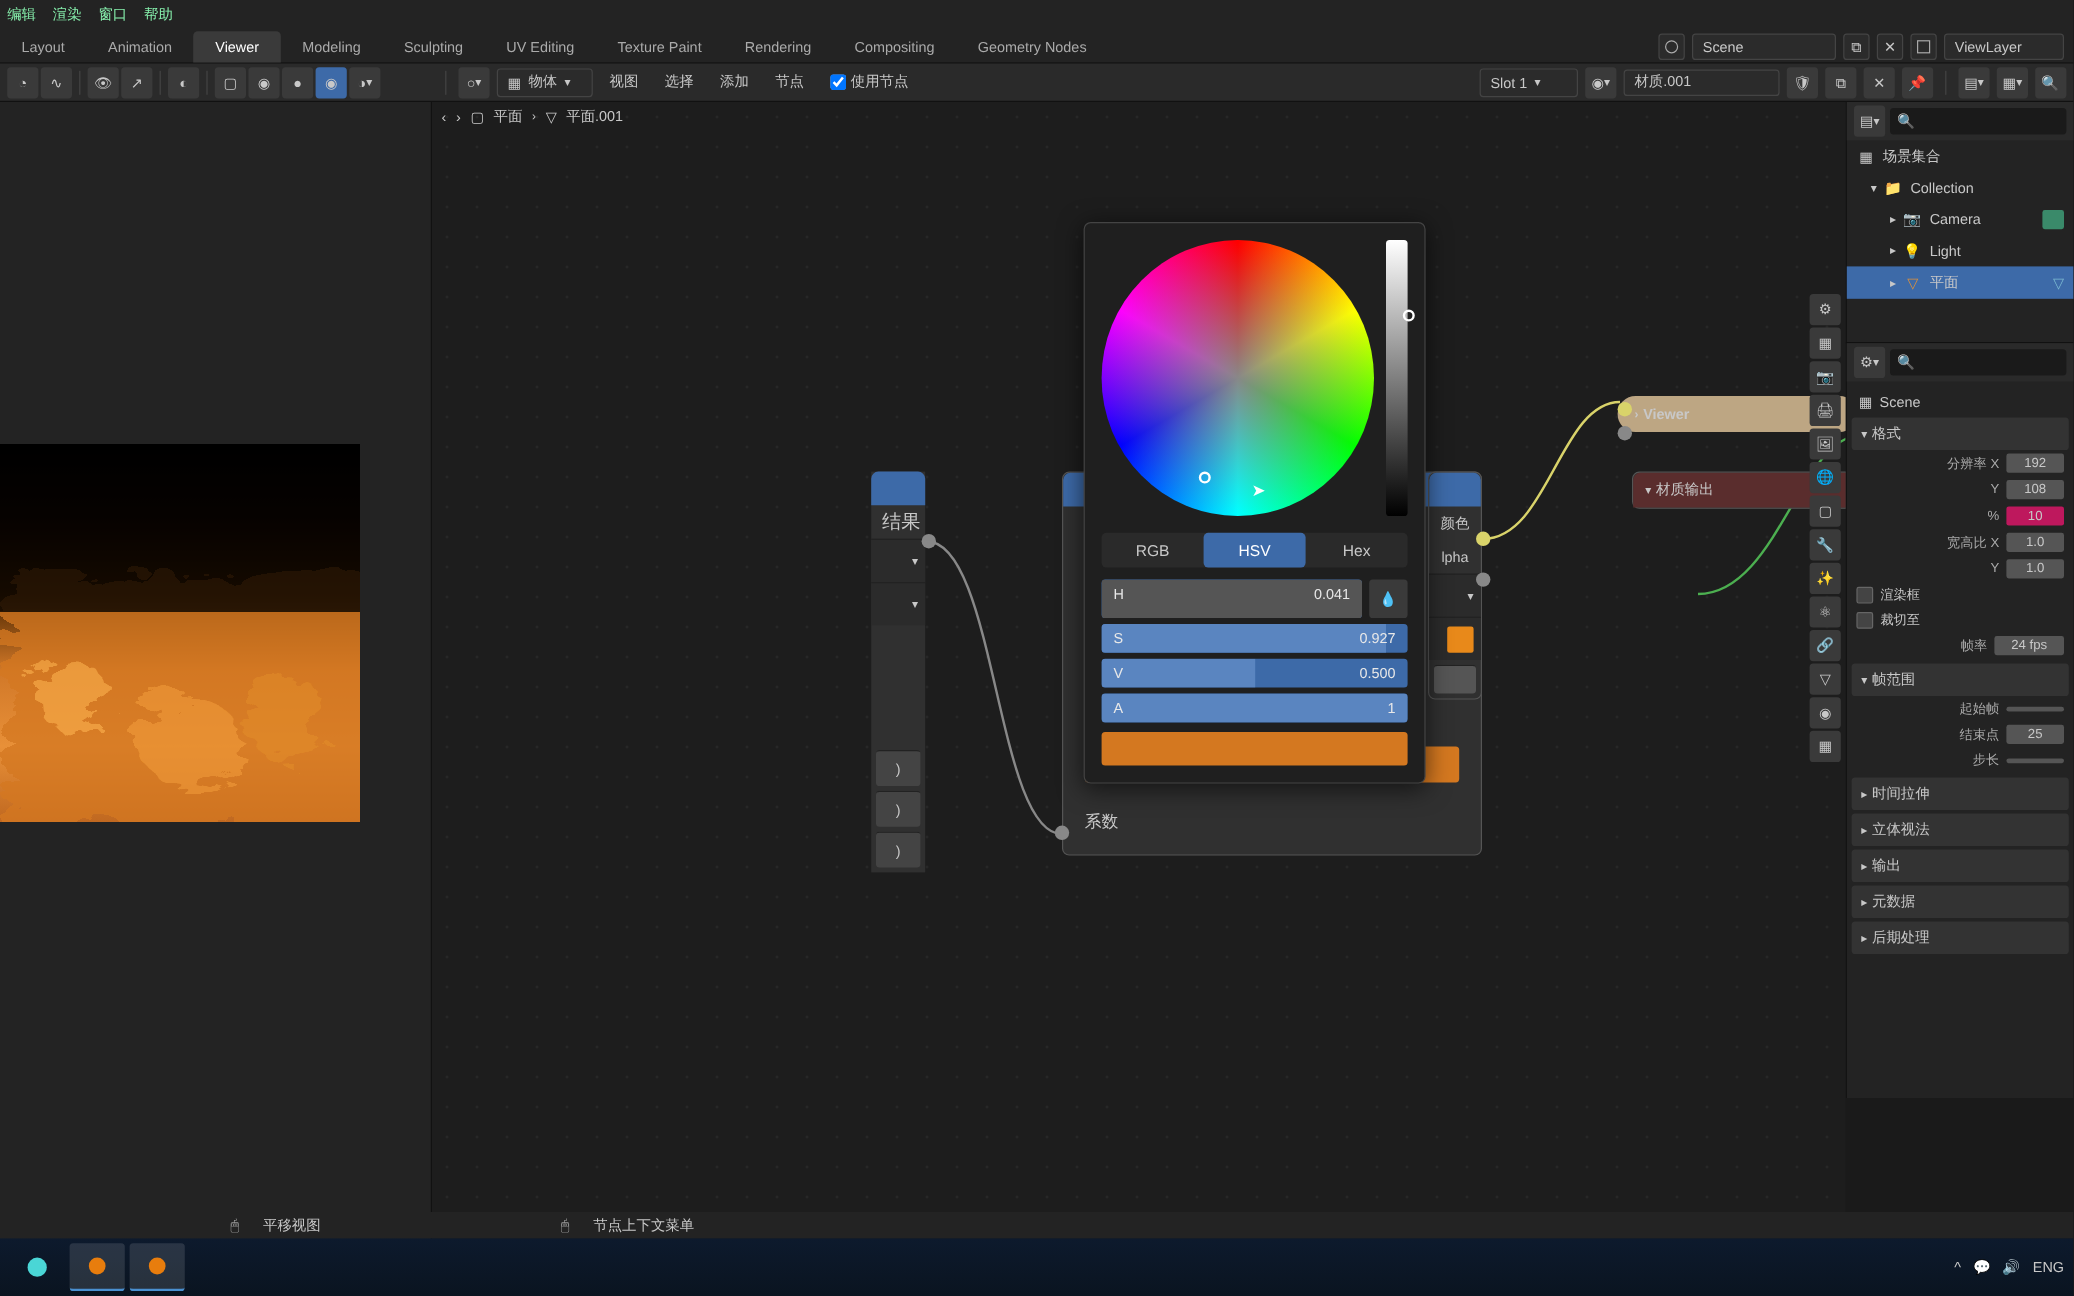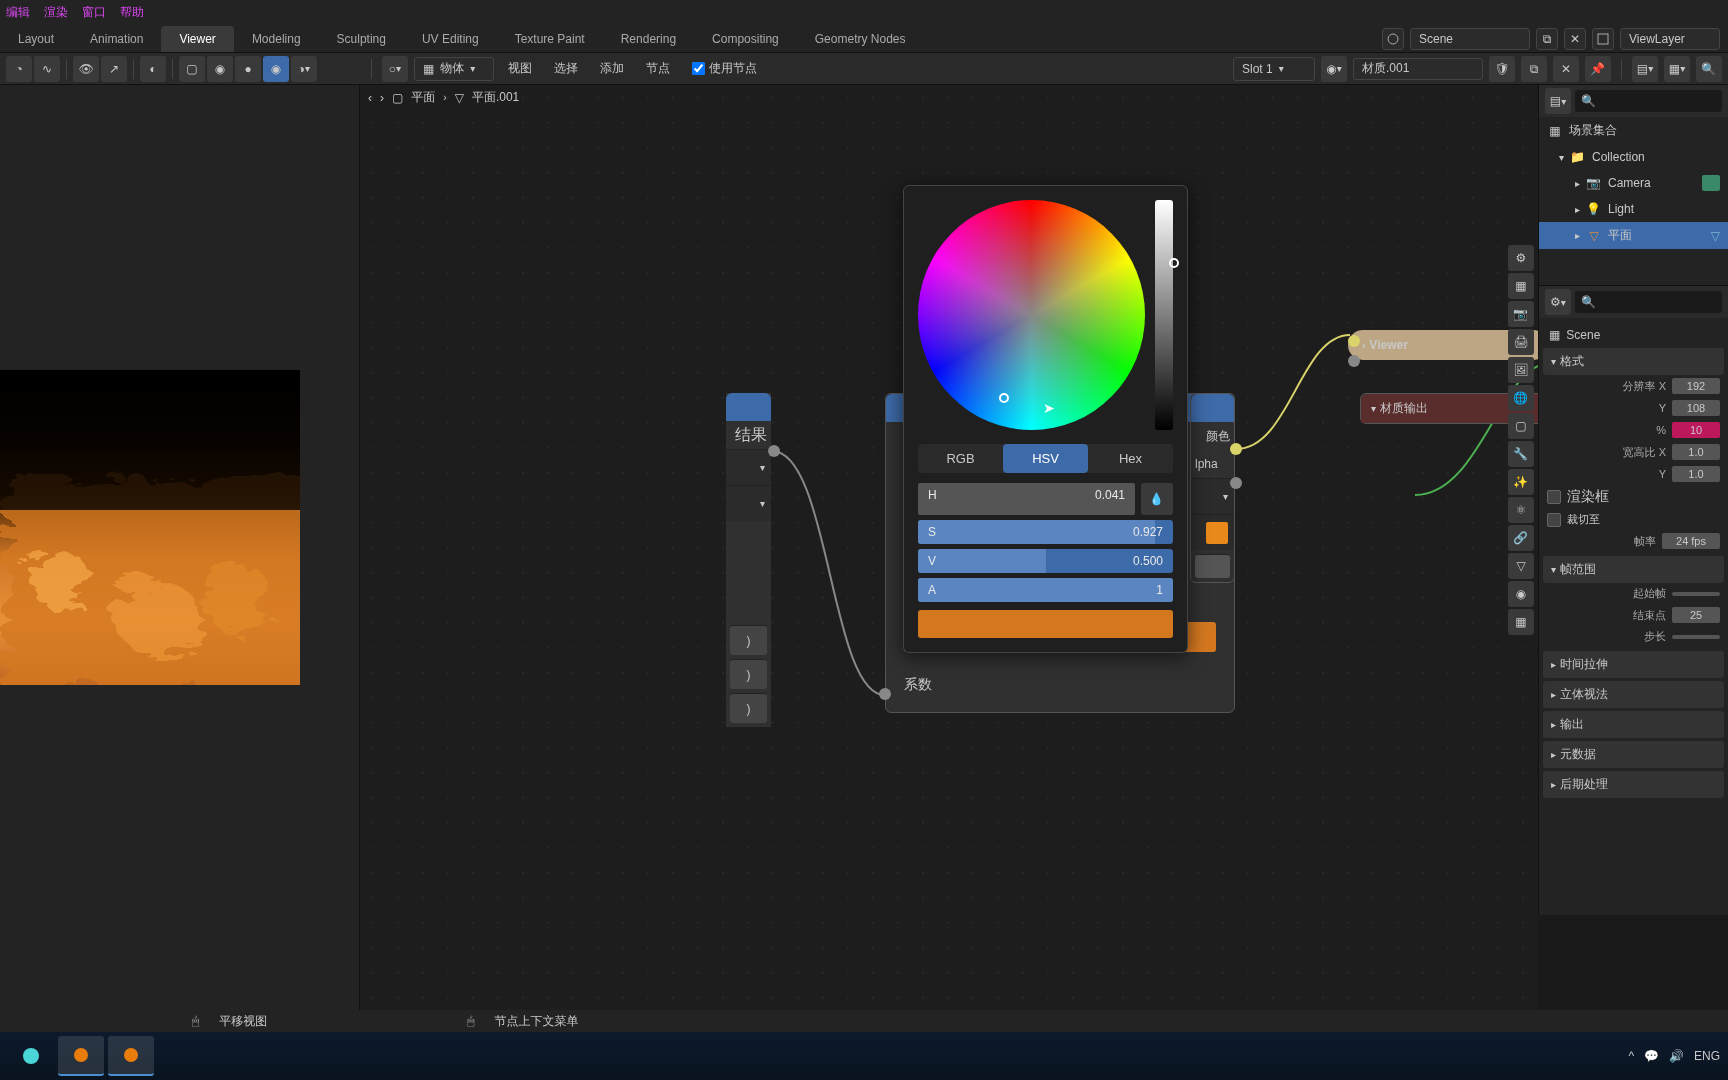--- a/index.html
+++ b/index.html
@@ -1,18 +1,18 @@
 <!DOCTYPE html>
 <html><head>
 <meta charset="utf-8">
 <style>
 *{margin:0;padding:0;box-sizing:border-box;font-family:Arial,sans-serif;font-size:12px;color:#c8c8c8}
 body{width:1728px;height:1080px;background:#1a1a1a;overflow:hidden;position:relative}
 .menubar{height:25px;background:#232323;display:flex;align-items:center;padding:0 6px;gap:14px}
-.menubar span{color:#d946ef;font-size:12px}
+.menubar span{color:#86efac;font-size:12px}
 .workspace-tabs{height:28px;background:#232323;border-bottom:1px solid #111;display:flex;align-items:center;gap:0}
 .ws-tab{padding:6px 18px;color:#aaa;border-radius:4px 4px 0 0}
 .ws-tab.active{background:#3a3a3a;color:#fff}
 .ws-right{margin-left:auto;display:flex;align-items:center;gap:6px;padding-right:8px}
 .scene-input,.layer-input{background:#2b2b2b;border:1px solid #444;border-radius:3px;padding:3px 8px;width:120px;height:22px}
 .icon-btn{width:22px;height:22px;background:#2b2b2b;border:1px solid #444;border-radius:3px;display:flex;align-items:center;justify-content:center}
 .toolbar{height:32px;background:#2a2a2a;border-bottom:1px solid #111;display:flex;align-items:center;padding:0 6px;gap:6px}
 .tb-group{display:flex;gap:2px;align-items:center}
 .tb-btn{width:26px;height:26px;background:#3a3a3a;border-radius:3px;display:flex;align-items:center;justify-content:center}
 .tb-btn.active{background:#3d6aa8}
@@ -230,24 +230,24 @@
 
     <div class="hidden-node" style="left:525px;top:308px;width:350px;height:320px">
       <div class="node-header" style="height:28px"></div>
       <div style="position:absolute;bottom:18px;left:18px;font-size:14px">系数</div>
       <div style="position:absolute;bottom:60px;left:18px;right:18px;height:30px;background:#d47820;border-radius:3px"></div>
     </div>
     <div class="socket gray" style="left:519px;top:603px"></div>
 
     <div class="hidden-node2 hidden-node">
       <div class="node-header" style="height:28px"></div>
-      <div style="padding:6px 4px;height:28px;display:flex;align-items:center;justify-content:flex-end">
+      <div style="padding:6px 4px;height:28px;display:flex;align-items:center;justify-content:center">
           <span style="font-size:12px">颜色</span>
         </div>
-      <div style="padding:6px 4px;height:28px;display:flex;align-items:center;justify-content:flex-start">
+      <div style="padding:6px 4px;height:28px;display:flex;align-items:center;justify-content:center">
           <span style="font-size:12px">lpha</span>
         </div>
       <div class="ne-row">
           <span class="chevron">▾</span>
         </div>
       <div class="ne-row">
           <div class="orange-sw"></div>
         </div>
       <div class="ne-row" style="background:#555;margin:4px;border-radius:3px;height:24px"></div>
     </div>
@@ -407,21 +407,21 @@
             <div class="prop-row">
                 <span class="prop-label">宽高比 X</span>
                 <div class="prop-val">1.0</div>
               </div>
             <div class="prop-row">
                 <span class="prop-label">Y</span>
                 <div class="prop-val">1.0</div>
               </div>
             <div class="prop-row">
                 <div class="prop-check"></div>
-                <span style="font-size:14px">渲染框</span>
+                <span style="font-size:11px">渲染框</span>
               </div>
             <div class="prop-row">
                 <div class="prop-check"></div>
                 <span style="font-size:11px">裁切至</span>
               </div>
             <div class="prop-row">
                 <span class="prop-label">帧率</span>
                 <div class="prop-val" style="width:58px">24 fps</div>
               </div>
           </div>

